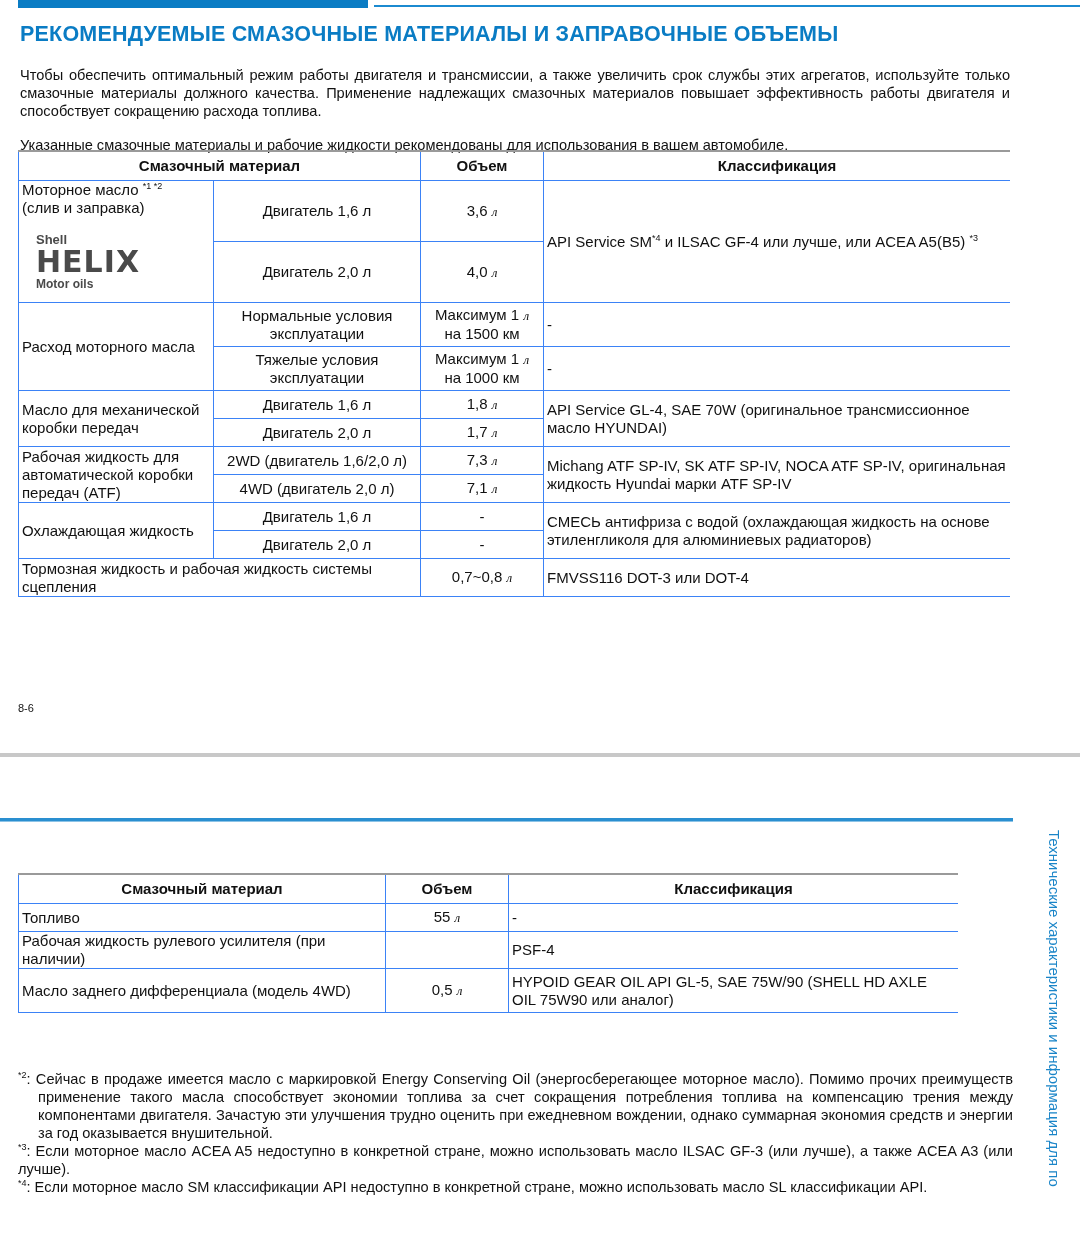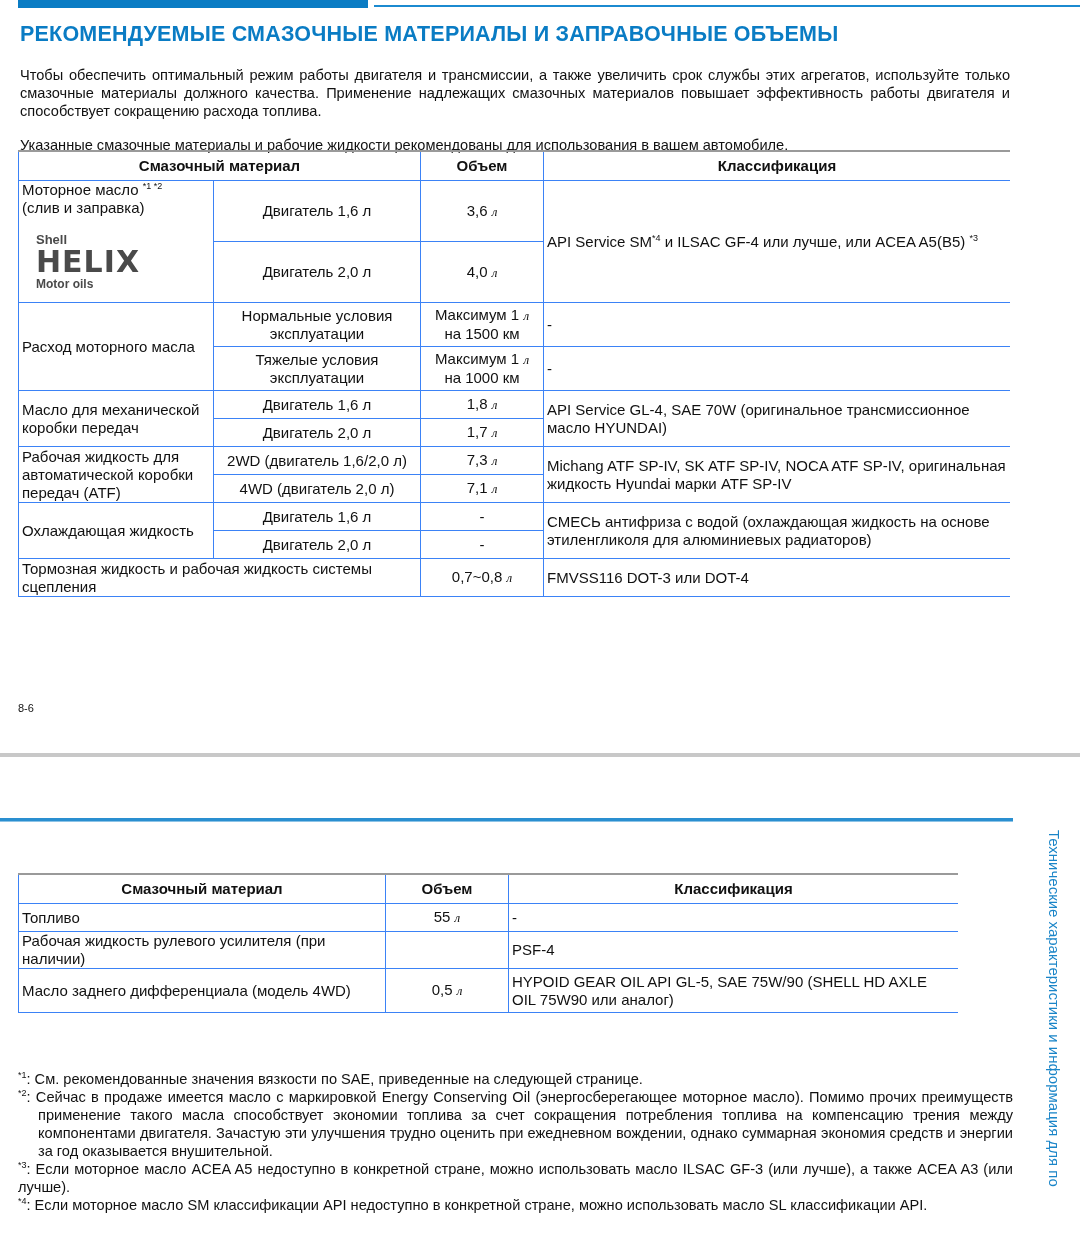--- a/index.html
+++ b/index.html
@@ -165,17 +165,16 @@
   </tr>
   <tr style="height:44px">
     <td>Масло заднего дифференциала (модель 4WD)</td>
     <td class="c"><span>0,5</span> <span class="l">л</span></td>
     <td class="noright">HYPOID GEAR OIL API GL-5, SAE 75W/90 (SHELL HD AXLE OIL 75W90 или аналог)</td>
   </tr>
 </tbody>
   </table>
 
 <div class="notes">
-  <div class="note-block"><sup>*1</sup><span>: См. рекомендованные значения вязкости по SAE, приведенные на следующей странице.</span></div>
   <div class="note-block" style="text-align: justify; padding-left: 20px; text-indent: -20px;"><sup>*2</sup><span>: Сейчас в продаже имеется масло с маркировкой Energy Conserving Oil (энергосберегающее моторное масло). Помимо прочих преимуществ применение такого масла способствует экономии топлива за счет сокращения потребления топлива на компенсацию трения между компонентами двигателя. Зачастую эти улучшения трудно оценить при ежедневном вождении, однако суммарная экономия средств и энергии за год оказывается внушительной.</span></div>
   <div class="note-block" style="text-align:justify"><sup>*3</sup><span>: Если моторное масло ACEA A5 недоступно в конкретной стране, можно использовать масло ILSAC GF-3 (или лучше), а также ACEA A3 (или лучше).</span></div>
   <div class="note-block" style="text-align:justify"><sup>*4</sup><span>: Если моторное масло SM классификации API недоступно в конкретной стране, можно использовать масло SL классификации API.</span></div>
 </div>
 
 </body></html>

